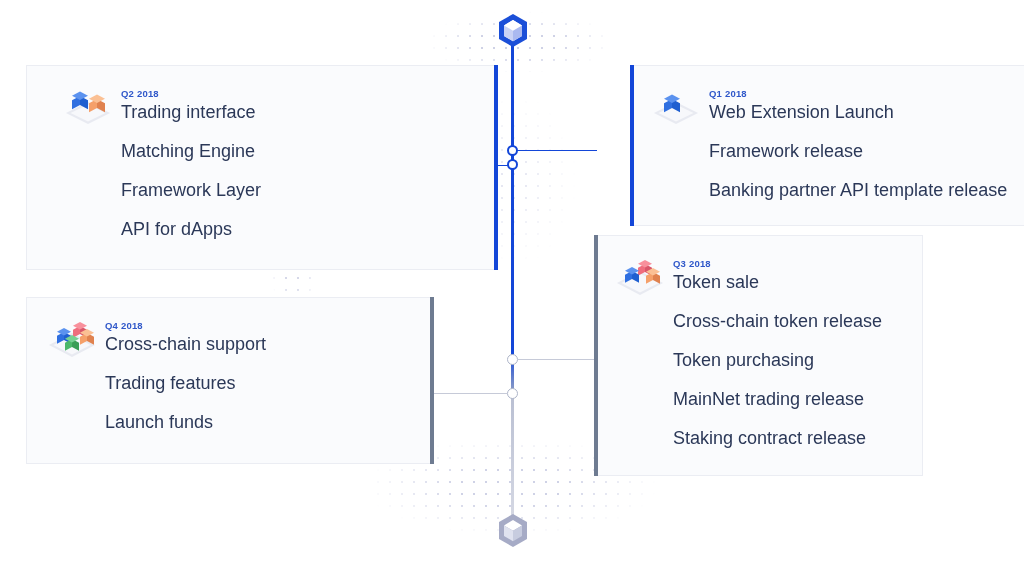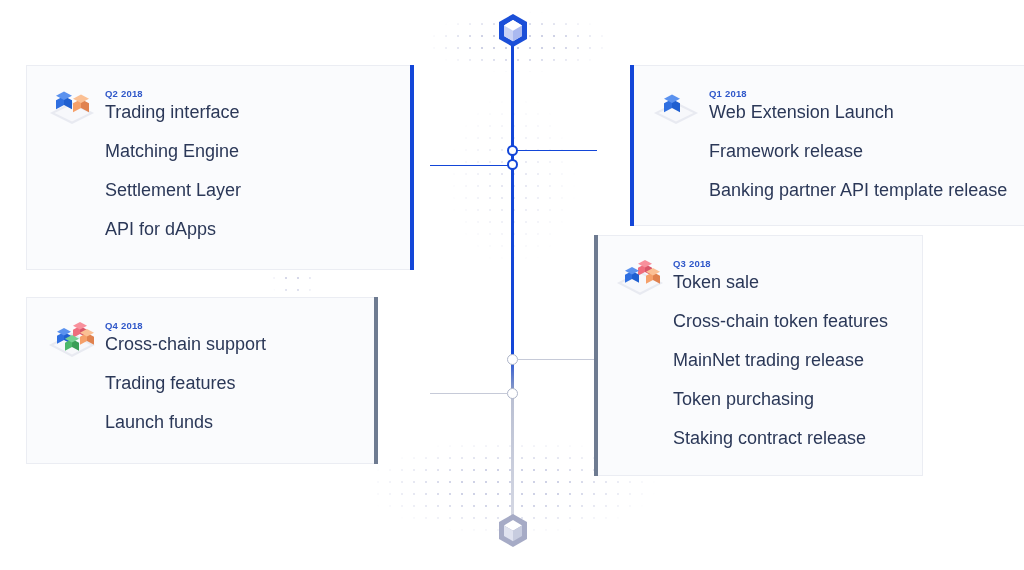--- a/index.html
+++ b/index.html
@@ -66,22 +66,22 @@
 
   
   .card{position:absolute;background:#fafbfd;border:1px solid #ebedf3;
         box-sizing:border-box;}
   .card .accent{position:absolute;top:-1px;width:4px;height:calc(100% + 2px);}
   .card.left .accent{right:-1px;}
   .card.right .accent{left:-1px;}
   .accent.blue{background:#1346d8;}
   .accent.grey{background:#6e7b91;}
 
-  .card-q2{left:26px;top:65px;width:388px;height:205px;}
-  .card-q4{left:26px;top:297px;width:352px;height:167px;}
+  .card-q2{left:26px;top:65px;width:472px;height:205px;padding-left:16px;}
+  .card-q4{left:26px;top:297px;width:408px;height:167px;}
   .card-q1{left:594px;top:65px;width:406px;height:161px;margin-left:36px;}
   .card-q3{left:594px;top:235px;width:329px;height:241px;}
 
   .card-inner{position:relative;height:100%;}
   .icon-slot{position:absolute;left:20px;top:22px;width:50px;height:40px;}
   .card-body{position:absolute;left:78px;top:22px;right:14px;}
   .quarter{font-size:9.5px;font-weight:bold;color:#2f57c9;letter-spacing:.2px;
            margin:0 0 3px 0;line-height:12px;}
   .milestone{font-size:18px;color:#2b3858;line-height:18px;margin:0 0 21px 0;
              font-weight:normal;white-space:nowrap;}
@@ -146,21 +146,21 @@
             <polygon points="34,11 42,15.2 42,24.2 34,20" fill="#e0824f"></polygon>
             <polygon points="34,11 26,15.2 26,24.2 34,20" fill="#f5a06a"></polygon>
             <polygon points="34,6.6 42,10.8 34,15 26,10.8" fill="#fbc094"></polygon>
           </g>
         </svg>
       </div>
       <div class="card-body">
         <p class="quarter">Q2 2018</p>
         <p class="milestone first">Trading interface</p>
         <p class="milestone">Matching Engine</p>
-        <p class="milestone">Settlement Layer</p>
+        <p class="milestone">Framework Layer</p>
         <p class="milestone">API for dApps</p>
       </div>
     </div>
   </div>
 
   <div class="card left card-q4">
     <div class="accent grey"></div>
     <div class="card-inner">
       <div class="icon-slot">
         <svg width="50" height="40" viewBox="0 0 50 40">
@@ -240,21 +240,21 @@
           <g>
             <polygon points="38,14 45,17.7 45,25.7 38,22" fill="#e0824f"></polygon>
             <polygon points="38,14 31,17.7 31,25.7 38,22" fill="#f5a06a"></polygon>
             <polygon points="38,10.1 45,13.8 38,17.5 31,13.8" fill="#fbc094"></polygon>
           </g>
         </svg>
       </div>
       <div class="card-body">
         <p class="quarter">Q3 2018</p>
         <p class="milestone first">Token sale</p>
-        <p class="milestone">Cross-chain token features</p>
+        <p class="milestone">Cross-chain token release</p>
+        <p class="milestone">Token purchasing</p>
         <p class="milestone">MainNet trading release</p>
-        <p class="milestone">Token purchasing</p>
         <p class="milestone">Staking contract release</p>
       </div>
     </div>
   </div>
 
 </div>
 
 </body></html>

